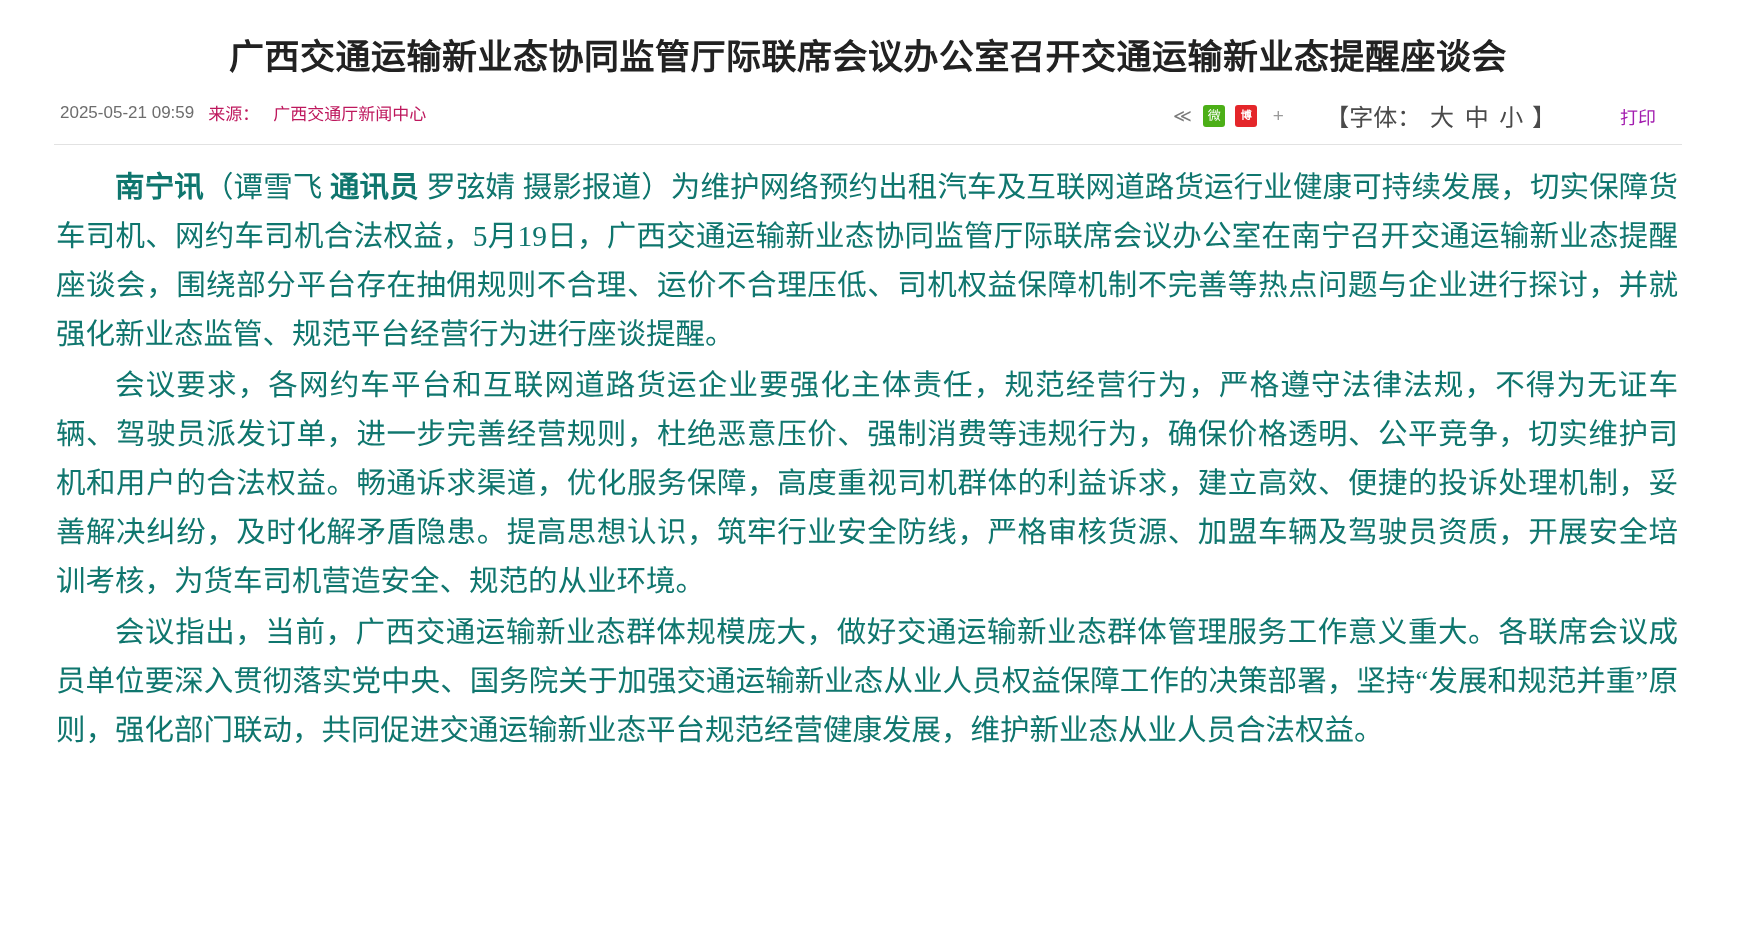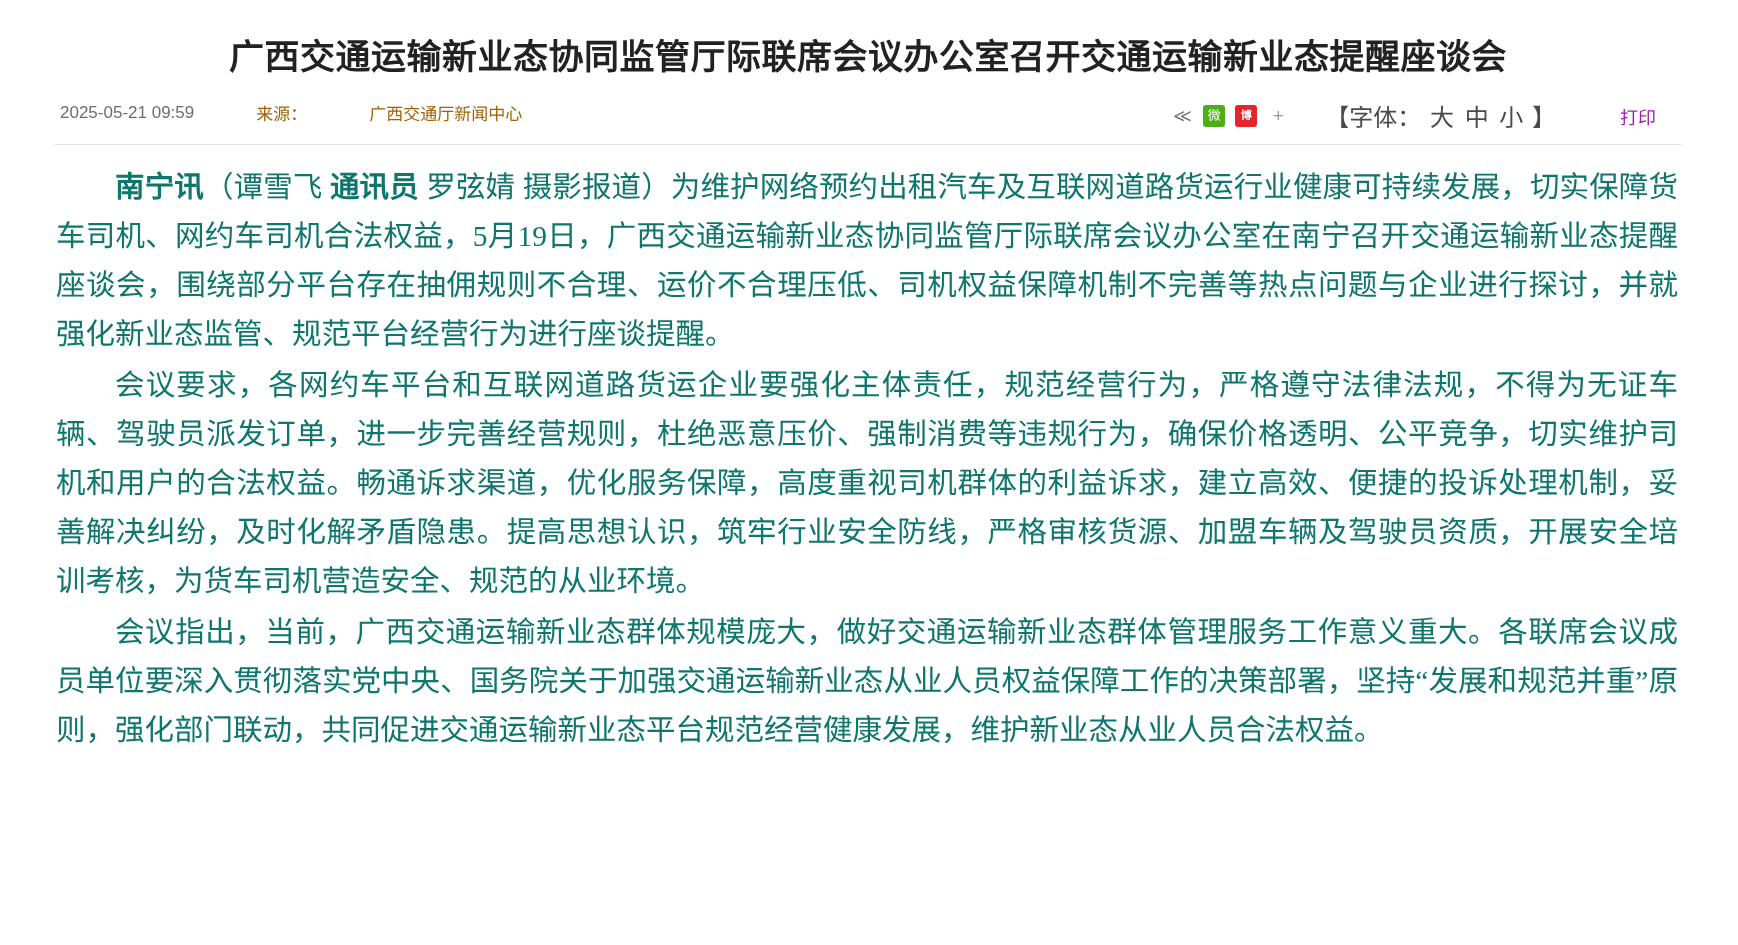--- a/index.html
+++ b/index.html
@@ -59,21 +59,21 @@
   .meta-left {
     position: absolute;
     left: 6px;
     top: 6px;
     display: flex;
     align-items: center;
     gap: 14px;
     white-space: nowrap;
   }
   .meta-date { color: #6d6d6d; }
-  .meta-source { color: #a16207; margin-left: 48px; }
+  .meta-source { color: #be185d; }
   .meta-right {
     position: absolute;
     right: 4px;
     top: 4px;
     display: flex;
     align-items: center;
     gap: 0px;
     white-space: nowrap;
   }
   .share-group {

